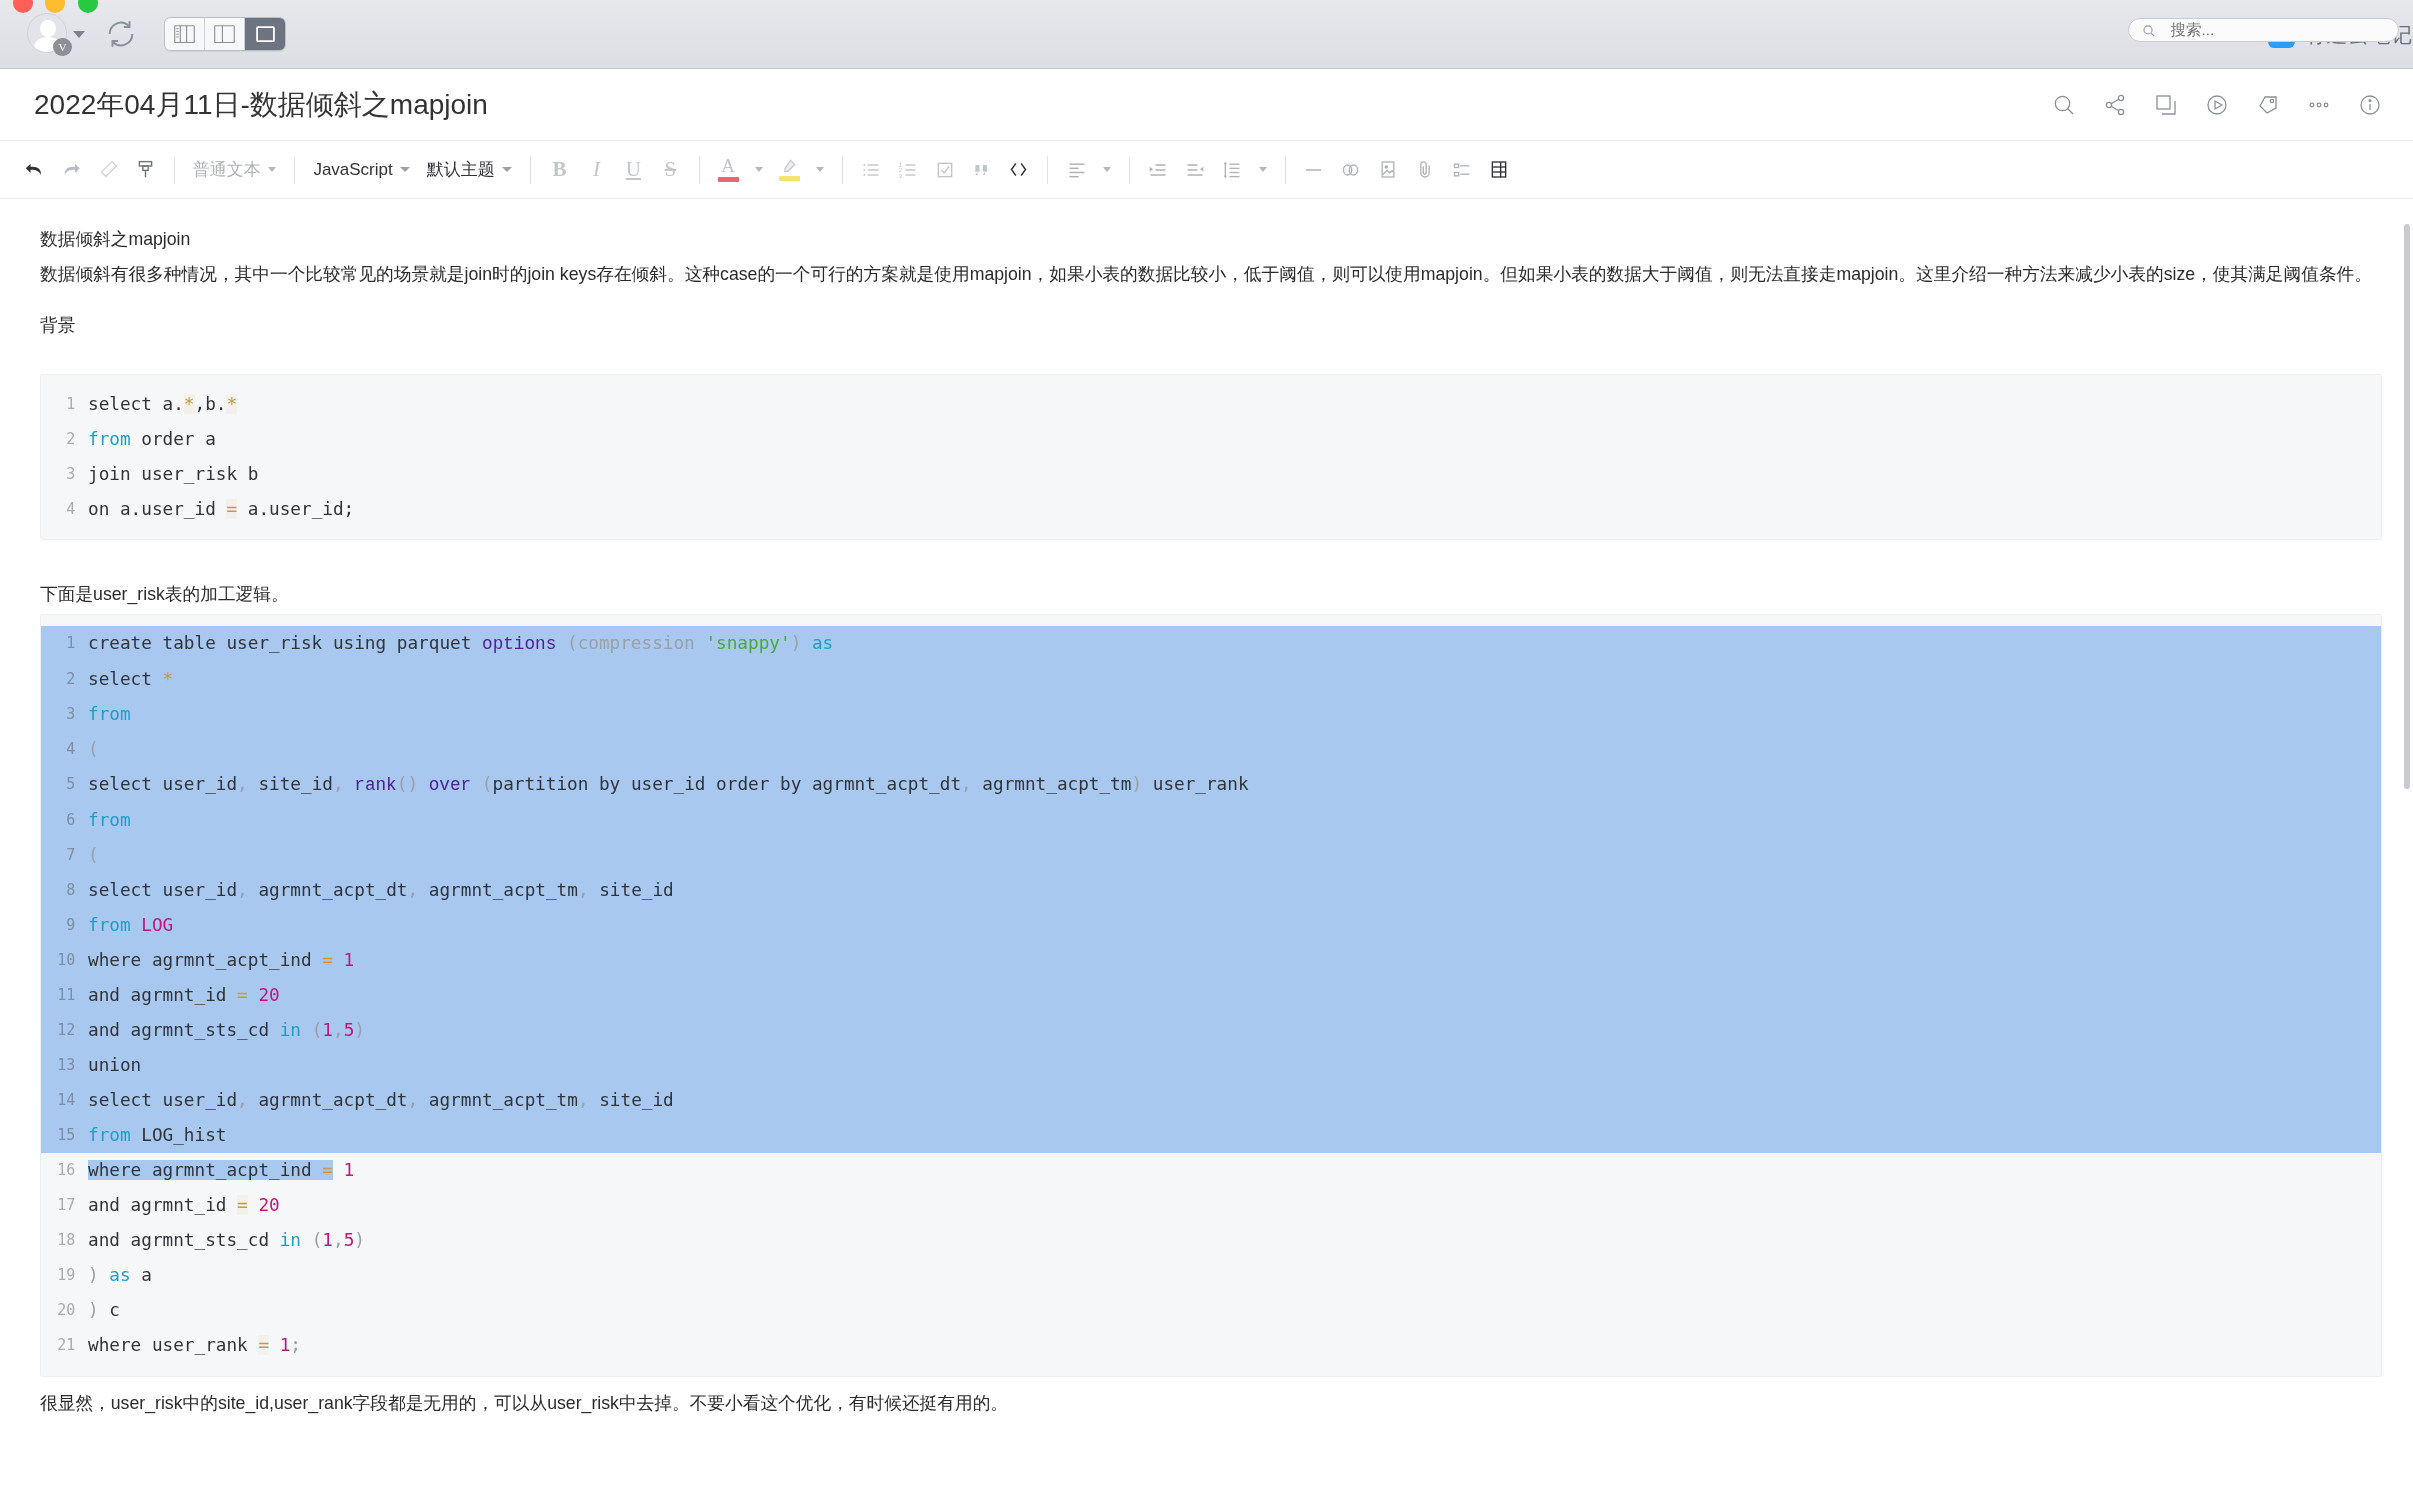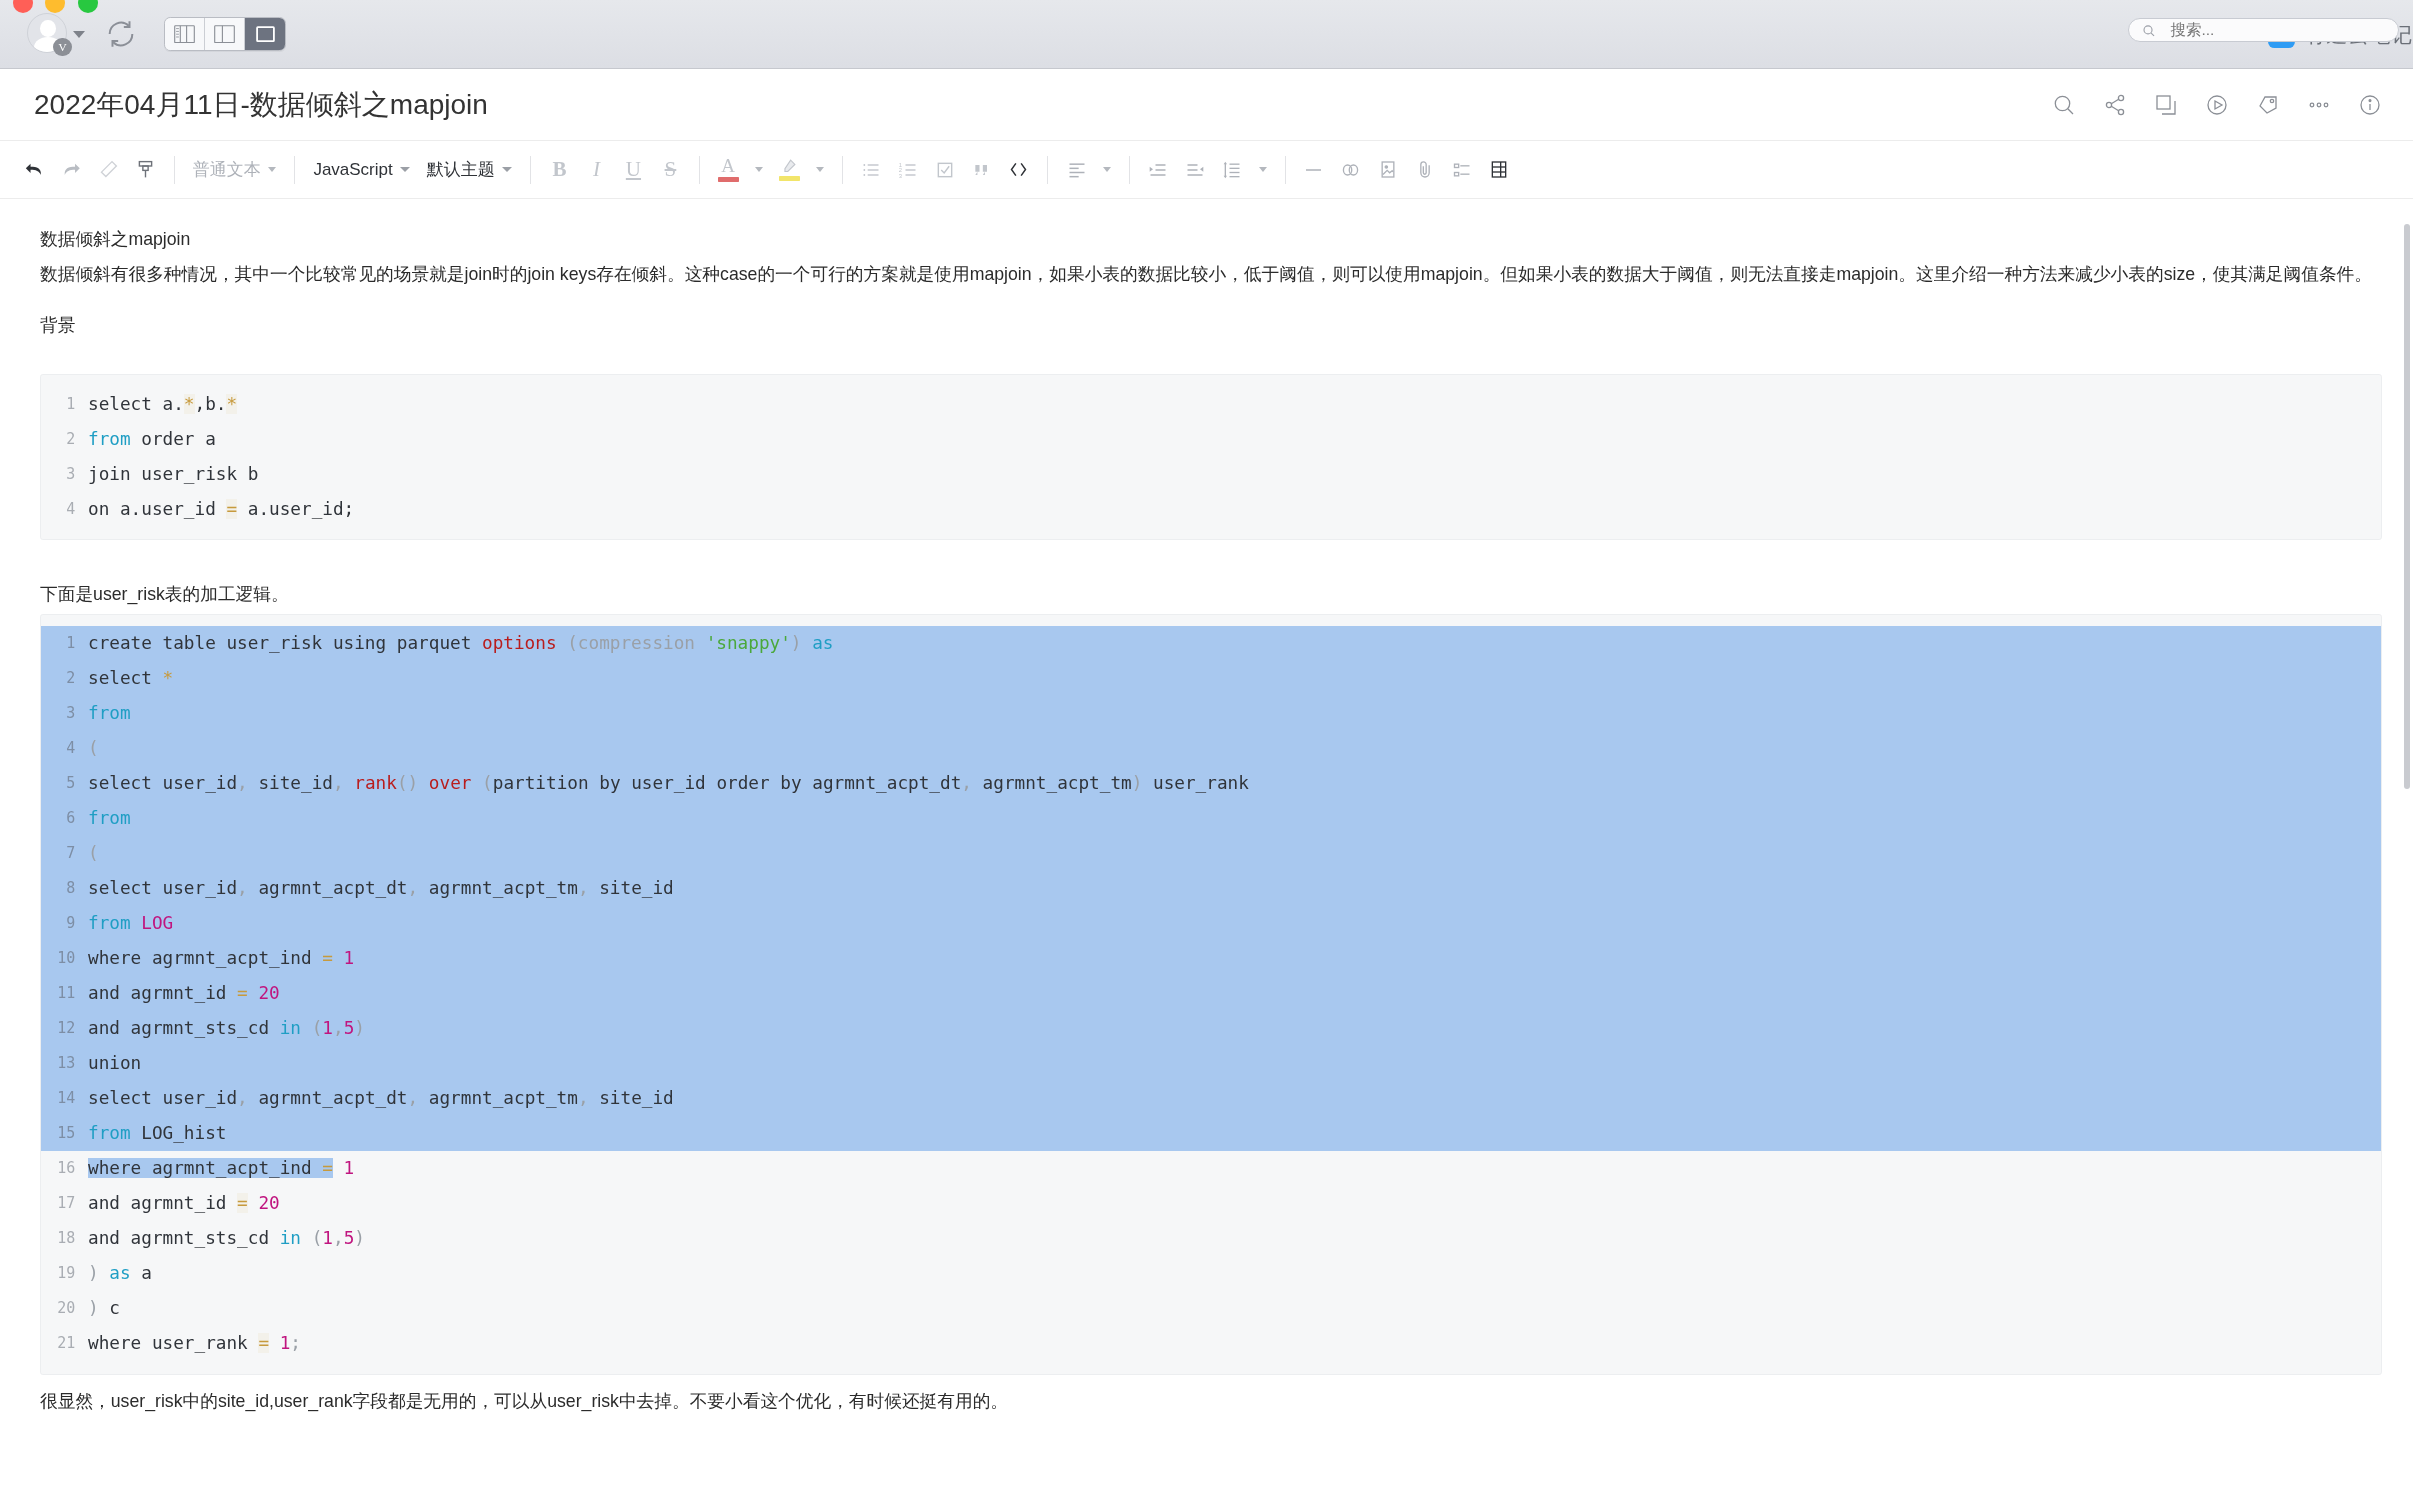--- a/index.html
+++ b/index.html
@@ -198,21 +198,21 @@
     color: #a9adb3; font-size: 15px; padding-right: 12.7px;
     user-select: none;
   }
   .cline .code { color: #30343a; }
   .sel .cline.hl .code, .sel .cline.hl .ln { position: relative; }
   .sel .cline.hl { background: #a8c8ef; }
   .sel .cline.hl .ln { color: #7d8ea5; }
   .hl-partial { background: #a8c8ef; }
 
   .k-cyan { color: #1f9ec4; }
-  .k-pink { color: #b91c1c; }
+  .k-pink { color: #4c1d95; font-family: Liberation Mono, monospace; }
   .k-green { color: #4aa83a; text-align: center; }
   .k-gray { color: #9aa0a7; }
   .k-num { color: #c0157f; }
   .k-amber { color: #c79a3d; background: #f3f1ea; }
   .k-amber2 { color: #c79a3d; }
 
   
   .scrollbar {
     position: absolute; right: 2.8px; top: 25.4px;
     width: 6.4px; height: 565px; border-radius: 3.5px;

